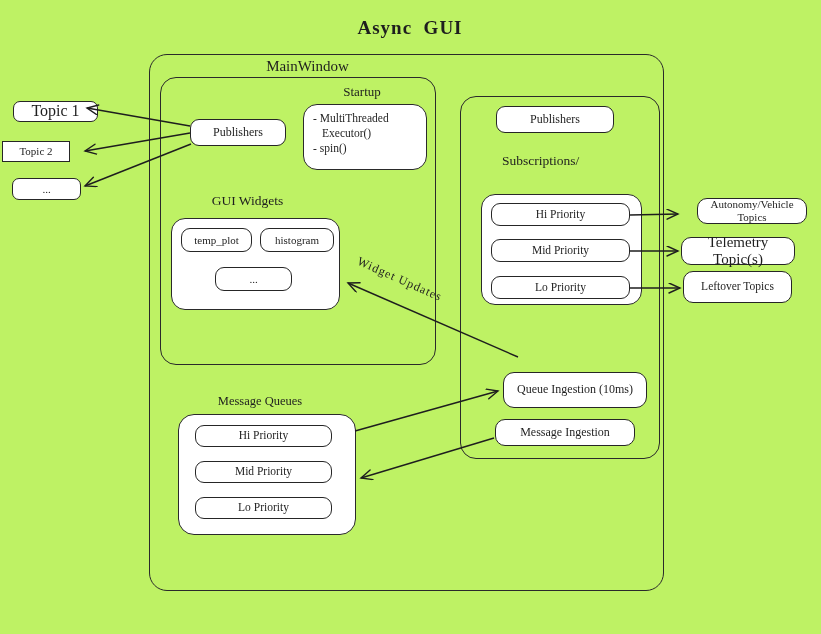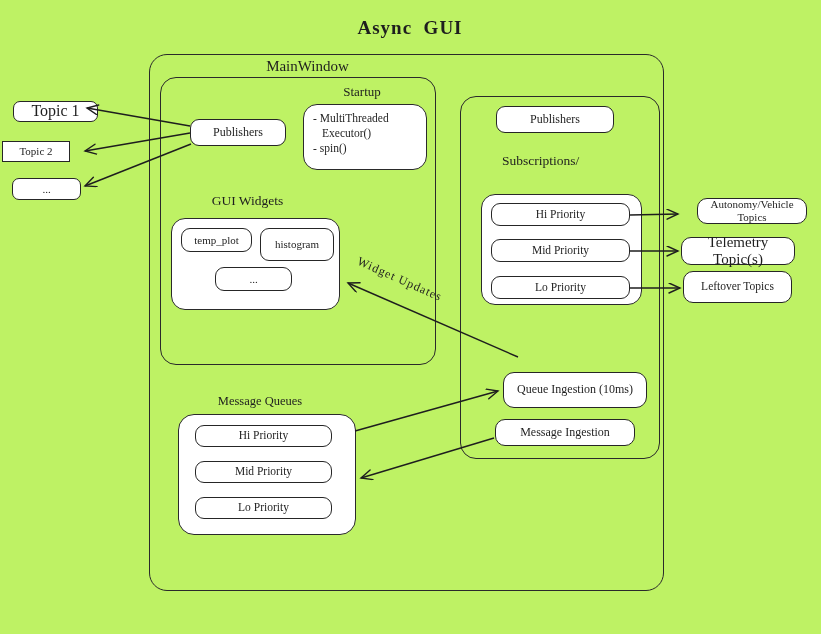--- a/index.html
+++ b/index.html
@@ -31,21 +31,21 @@
 
   
   .mw-publishers { left:190px; top:119px; width:96px;  height:27px; }
   .startup-label { left:317px; top:84px;  width:90px;  font-size:13px; }
   .startup-box   { left:303px; top:104px; width:122px; height:64px; border-radius:14px; background:#fff; }
   .startup-text  { position:absolute; left:313px; top:111px; font-size:11.5px; line-height:15px; }
   .startup-text .indent { padding-left:9px; }
   .gw-label    { left:195px; top:193px; width:105px; font-size:13.5px; }
   .gw-box      { left:171px; top:218px; width:167px; height:90px; border-radius:14px; background:#fff; }
   .temp-plot   { left:181px; top:228px; width:71px; height:24px; font-size:11px; }
-  .histogram   { left:260px; top:228px; width:74px; height:33px; font-size:11px; }
+  .histogram   { left:260px; top:228px; width:74px; height:24px; font-size:11px; }
   .gw-more     { left:215px; top:267px; width:77px; height:24px; font-size:11px; }
 
   
   .gn-publishers { left:496px; top:106px; width:118px; height:27px; }
   .subs-label  { position:absolute; left:502px; top:151px; width:150px; font-size:13.5px; line-height:19px; text-align:left; }
   .subs-box    { left:481px; top:194px; width:159px; height:109px; border-radius:14px; background:#fff; }
   .sub-hi      { left:491px; top:203px; width:139px; height:23px; font-size:11.5px; }
   .sub-mid     { left:491px; top:239px; width:139px; height:23px; font-size:11.5px; }
   .sub-lo      { left:491px; top:276px; width:139px; height:23px; font-size:11.5px; }
   .queue-ing   { left:503px; top:372px; width:144px; height:36px; border-radius:11px; }

